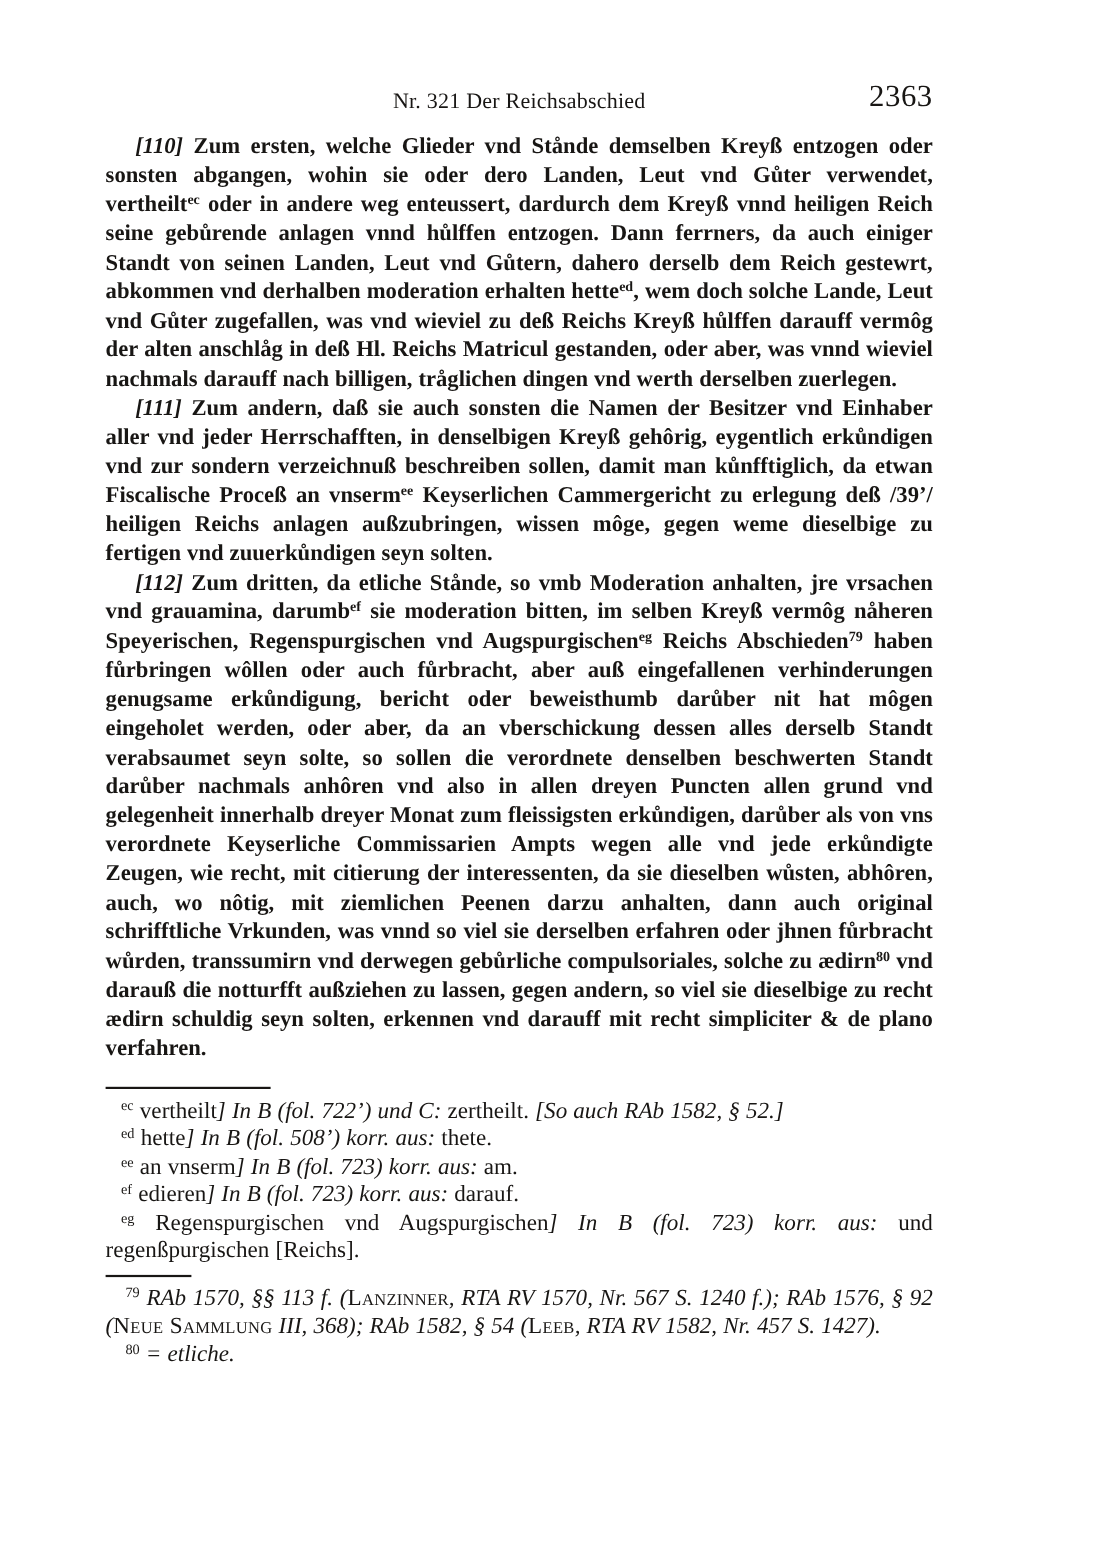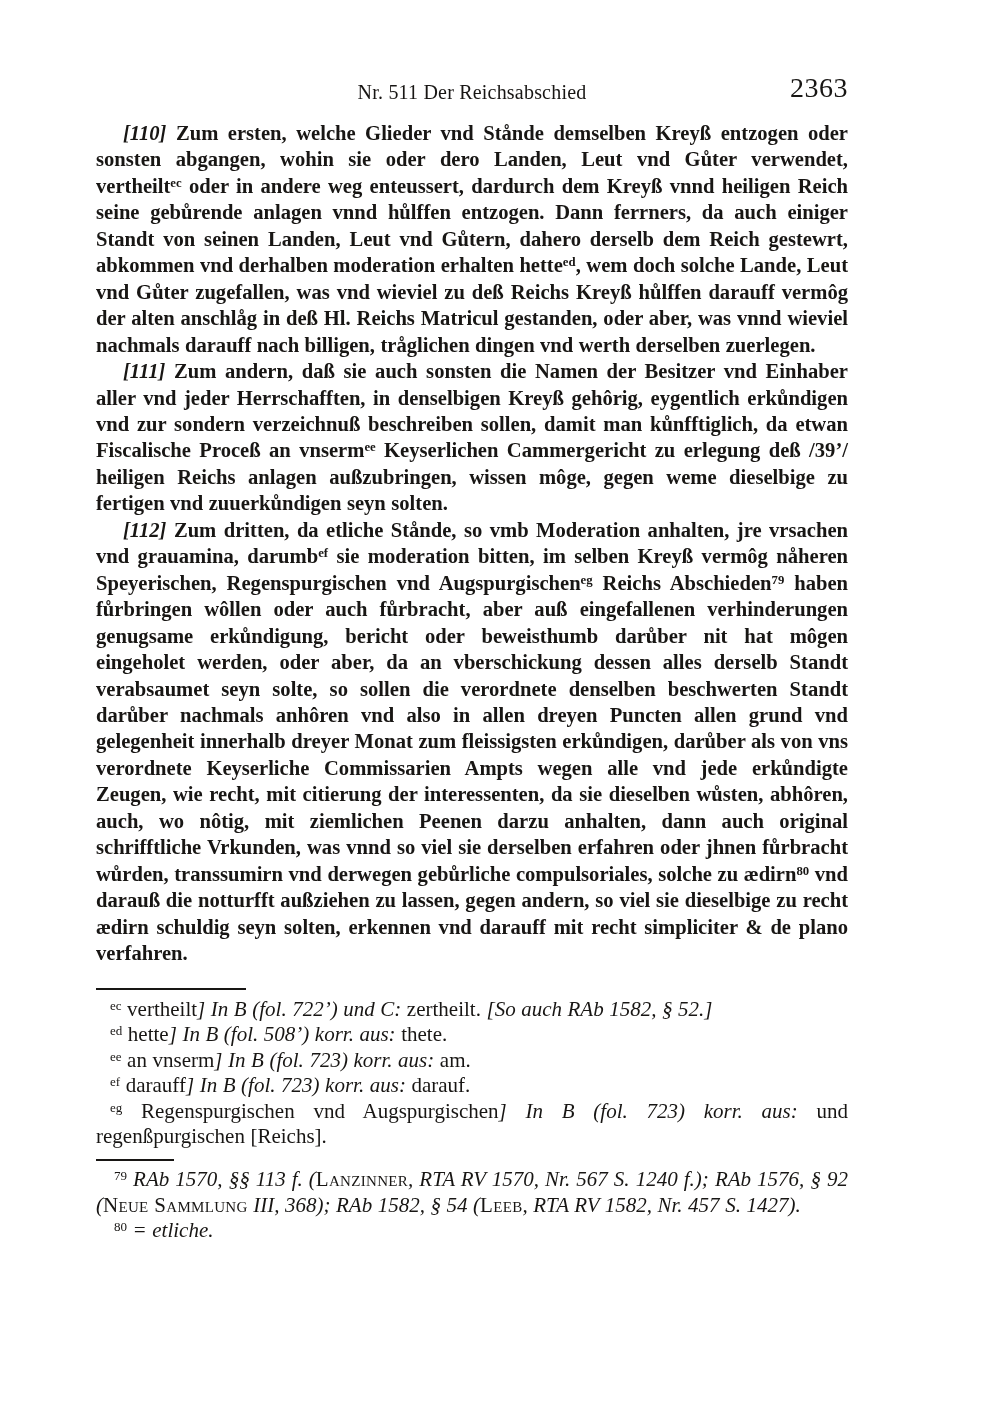--- a/index.html
+++ b/index.html
@@ -87,41 +87,41 @@
     font-style: normal;
     font-variant: small-caps;
     letter-spacing: 0.3px;
   }
 </style>
 </head>
 <body>
 
 <div class="page">
 
-  <div class="running-head">Nr. 511 Der Reichsabschied</div>
+  <div class="running-head">Nr. 321 Der Reichsabschied</div>
 
   <div class="page-number">2363</div>
 
   <div class="text-col">
 
     <p class="body-para"><span class="seg-i">[110]</span><span class="seg-n"> Zum ersten, welche Glieder vnd Stånde demselben Kreyß entzogen oder sonsten abgangen, wohin sie oder dero Landen, Leut vnd Gůter verwendet, vertheilt</span><span class="seg-sup">ec</span><span class="seg-n"> oder in andere weg enteussert, dardurch dem Kreyß vnnd heiligen Reich seine gebůrende anlagen vnnd hůlffen entzogen. Dann ferrners, da auch einiger Standt von seinen Landen, Leut vnd Gůtern, dahero derselb dem Reich gestewrt, abkommen vnd derhalben moderation erhalten hette</span><span class="seg-sup">ed</span><span class="seg-n">, wem doch solche Lande, Leut vnd Gůter zugefallen, was vnd wieviel zu deß Reichs Kreyß hůlffen darauff vermôg der alten anschlåg in deß Hl. Reichs Matricul gestanden, oder aber, was vnnd wieviel nachmals darauff nach billigen, tråglichen dingen vnd werth derselben zuerlegen.</span></p>
 
     <p class="body-para"><span class="seg-i">[111]</span><span class="seg-n"> Zum andern, daß sie auch sonsten die Namen der Besitzer vnd Einhaber aller vnd jeder Herrschafften, in denselbigen Kreyß gehôrig, eygentlich erkůndigen vnd zur sondern verzeichnuß beschreiben sollen, damit man kůnfftiglich, da etwan Fiscalische Proceß an vnserm</span><span class="seg-sup">ee</span><span class="seg-n"> Keyserlichen Cammergericht zu erlegung deß /39’/ heiligen Reichs anlagen außzubringen, wissen môge, gegen weme dieselbige zu fertigen vnd zuuerkůndigen seyn solten.</span></p>
 
     <p class="body-para"><span class="seg-i">[112]</span><span class="seg-n"> Zum dritten, da etliche Stånde, so vmb Moderation anhalten, jre vrsachen vnd grauamina, darumb</span><span class="seg-sup">ef</span><span class="seg-n"> sie moderation bitten, im selben Kreyß vermôg nåheren Speyerischen, Regenspurgischen vnd Augspurgischen</span><span class="seg-sup">eg</span><span class="seg-n"> Reichs Abschieden</span><span class="seg-sup">79</span><span class="seg-n"> haben fůrbringen wôllen oder auch fůrbracht, aber auß eingefallenen verhinderungen genugsame erkůndigung, bericht oder beweisthumb darůber nit hat môgen eingeholet werden, oder aber, da an vberschickung dessen alles derselb Standt verabsaumet seyn solte, so sollen die verordnete denselben beschwerten Standt darůber nachmals anhôren vnd also in allen dreyen Puncten allen grund vnd gelegenheit innerhalb dreyer Monat zum fleissigsten erkůndigen, darůber als von vns verordnete Keyserliche Commissarien Ampts wegen alle vnd jede erkůndigte Zeugen, wie recht, mit citierung der interessenten, da sie dieselben wůsten, abhôren, auch, wo nôtig, mit ziemlichen Peenen darzu anhalten, dann auch original schrifftliche Vrkunden, was vnnd so viel sie derselben erfahren oder jhnen fůrbracht wůrden, transsumirn vnd derwegen gebůrliche compulsoriales, solche zu ædirn</span><span class="seg-sup">80</span><span class="seg-n"> vnd darauß die notturfft außziehen zu lassen, gegen andern, so viel sie dieselbige zu recht ædirn schuldig seyn solten, erkennen vnd darauff mit recht simpliciter &amp; de plano verfahren.</span></p>
 
     <div class="rule apparatus-sep"></div>
 
     <p class="app-note"><span class="seg-sup">ec</span><span class="seg-n"> vertheilt</span><span class="seg-i">] In B (fol. 722’) und C:</span><span class="seg-n"> zertheilt. </span><span class="seg-i">[So auch RAb 1582, § 52.]</span></p>
 
     <p class="app-note"><span class="seg-sup">ed</span><span class="seg-n"> hette</span><span class="seg-i">] In B (fol. 508’) korr. aus:</span><span class="seg-n"> thete.</span></p>
 
     <p class="app-note"><span class="seg-sup">ee</span><span class="seg-n"> an vnserm</span><span class="seg-i">] In B (fol. 723) korr. aus:</span><span class="seg-n"> am.</span></p>
 
-    <p class="app-note"><span class="seg-sup">ef</span><span class="seg-n"> darauff</span><span class="seg-i">] In B (fol. 723) korr. aus:</span><span class="seg-n"> darauf.</span></p>
+    <p class="app-note"><span class="seg-sup">ef</span><span class="seg-n"> edieren</span><span class="seg-i">] In B (fol. 723) korr. aus:</span><span class="seg-n"> darauf.</span></p>
 
     <p class="app-note"><span class="seg-sup">eg</span><span class="seg-n"> Regenspurgischen vnd Augspurgischen</span><span class="seg-i">] In B (fol. 723) korr. aus:</span><span class="seg-n"> und regenßpurgischen [Reichs].</span></p>
 
     <div class="rule fn-sep"></div>
 
     <p class="fn-note"><span class="seg-sup">79</span><span class="seg-i">  RAb 1570, §§ 113 f. (</span><span class="seg-sc">Lanzinner</span><span class="seg-i">, RTA RV 1570, Nr. 567 S. 1240 f.); RAb 1576, § 92 (</span><span class="seg-sc">Neue Sammlung</span><span class="seg-i"> III, 368); RAb 1582, § 54 (</span><span class="seg-sc">Leeb</span><span class="seg-i">, RTA RV 1582, Nr. 457 S. 1427).</span></p>
 
     <p class="fn-note"><span class="seg-sup">80</span><span class="seg-i">  = etliche.</span></p>
 
   </div>

